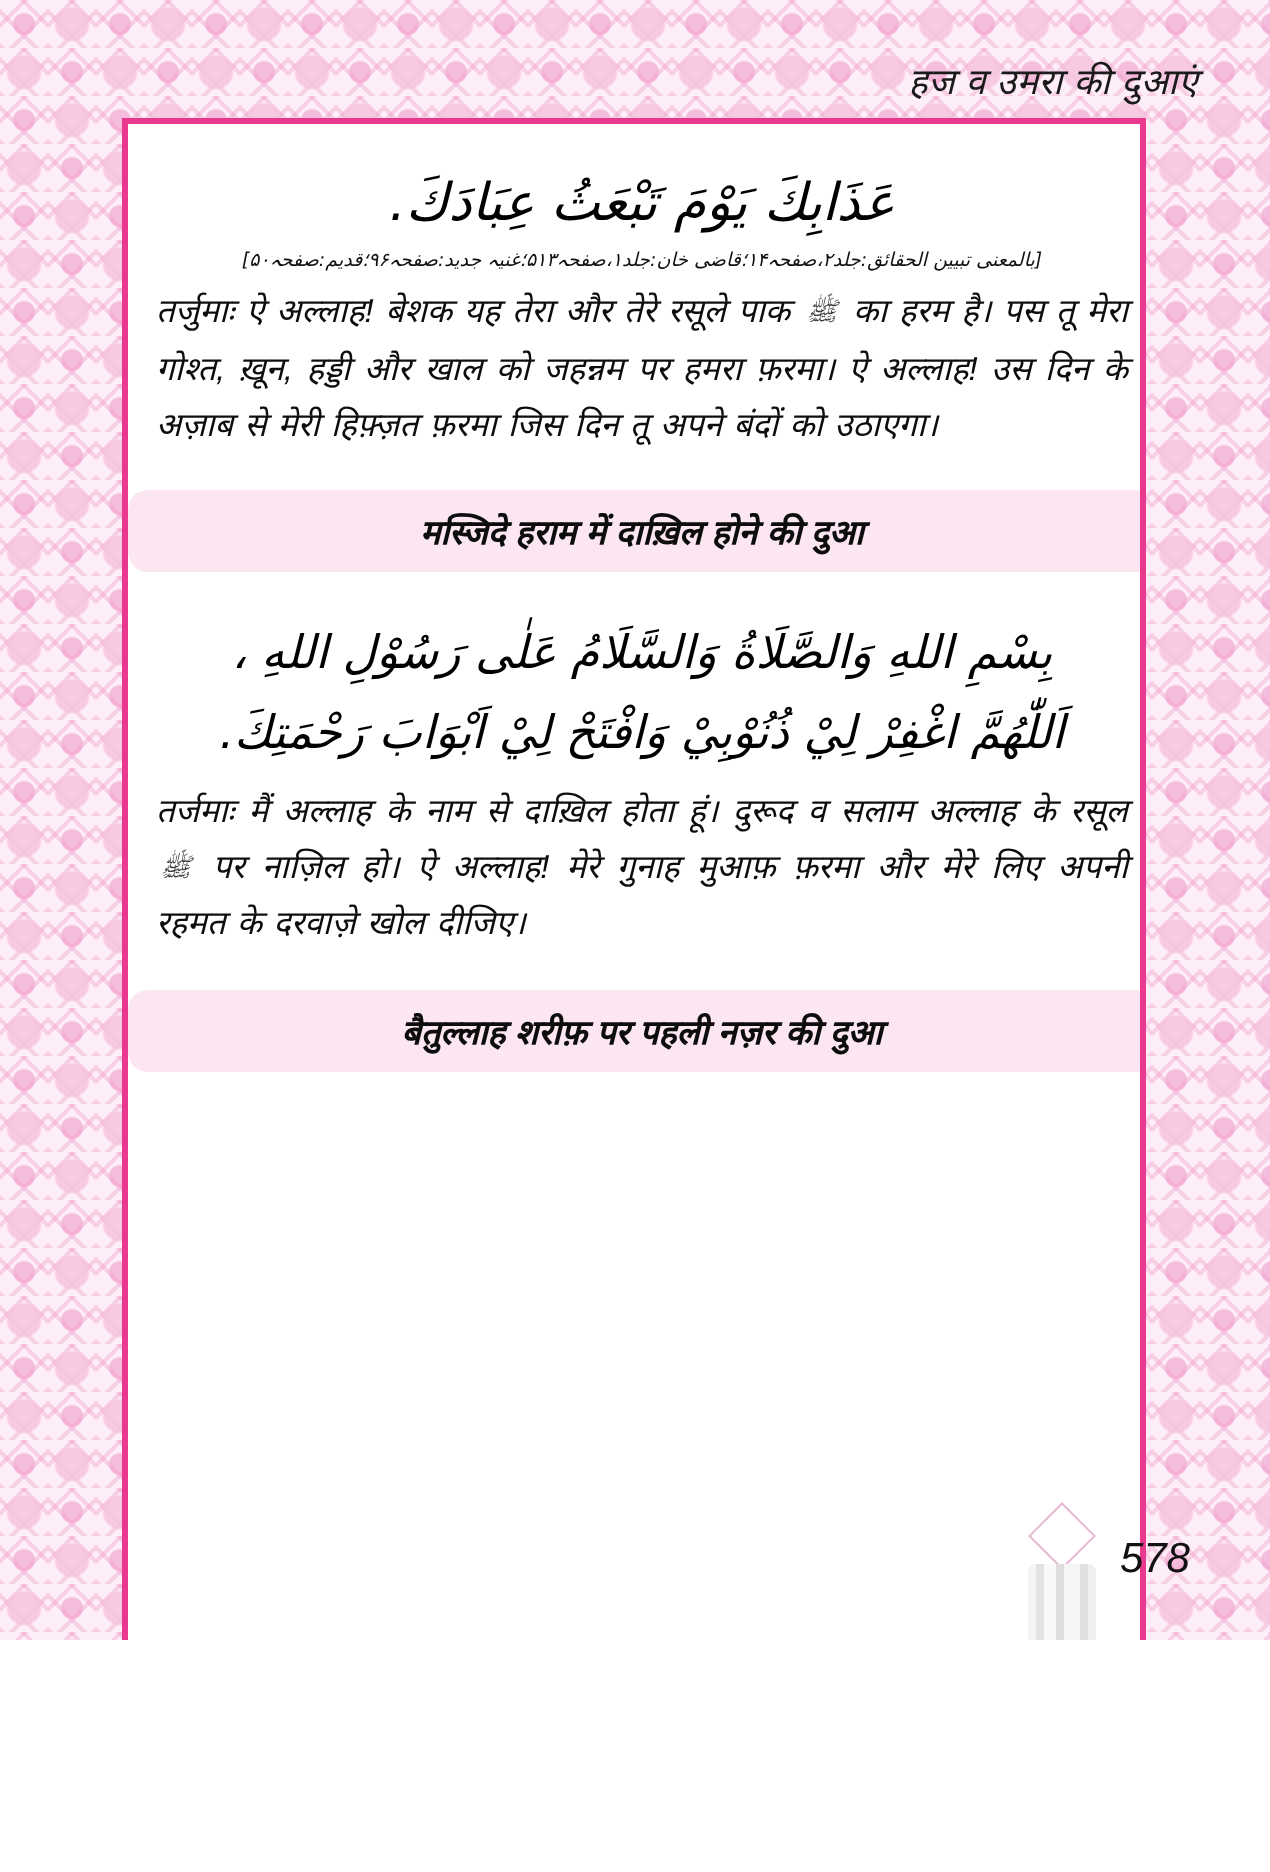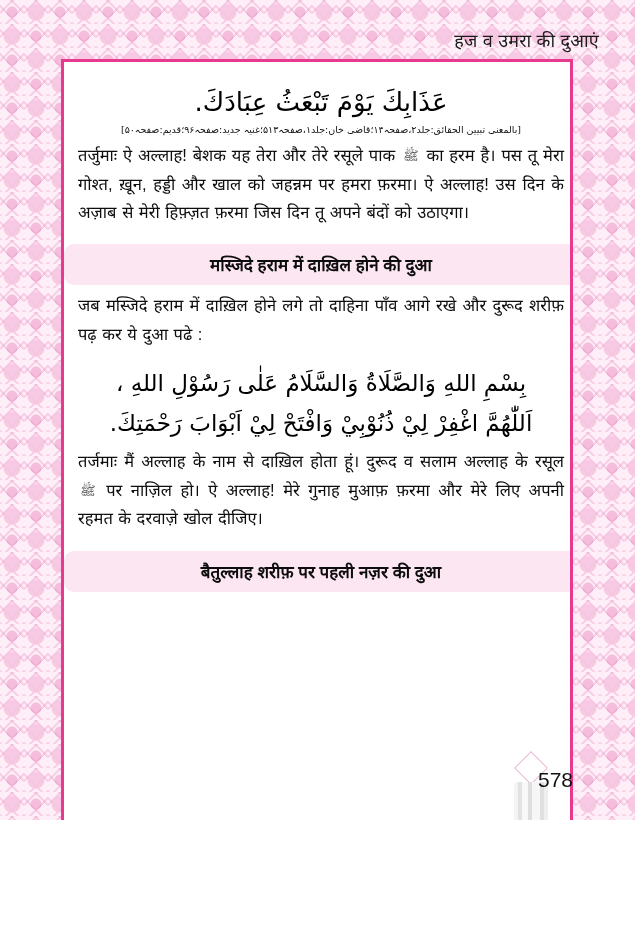--- a/index.html
+++ b/index.html
@@ -18,20 +18,21 @@
     background-color: #fbe4f1;
     background-image:
       radial-gradient(circle at 12px 12px, rgba(238,150,200,0.55) 0 5px, rgba(238,150,200,0) 6px),
       radial-gradient(circle at 36px 36px, rgba(238,150,200,0.55) 0 5px, rgba(238,150,200,0) 6px),
       radial-gradient(circle at 36px 12px, rgba(246,196,224,0.85) 0 8px, rgba(246,196,224,0) 9px),
       radial-gradient(circle at 12px 36px, rgba(246,196,224,0.85) 0 8px, rgba(246,196,224,0) 9px),
       repeating-linear-gradient(45deg, rgba(236,140,194,0.30) 0 2px, rgba(236,140,194,0) 2px 12px),
       repeating-linear-gradient(-45deg, rgba(236,140,194,0.30) 0 2px, rgba(236,140,194,0) 2px 12px),
       linear-gradient(#fdeef7, #fdeef7);
     background-size: 48px 48px, 48px 48px, 48px 48px, 48px 48px, 24px 24px, 24px 24px, 100% 100%;
+    font-style: italic;
   }
 
   
   .page-header {
     position: absolute;
     top: 28px;
     right: 36px;
     font-size: 18px;
     color: #1a1a1a;
     letter-spacing: .2px;
@@ -145,21 +146,21 @@
     top: 0;
     width: 22px;
     height: 22px;
     border: 1.5px solid #e9b7d6;
     transform: rotate(45deg);
     background: transparent;
   }
 
   .page-number {
     position: absolute;
-    right: 62px;
+    right: 40px;
     bottom: 28px;
     font-size: 21px;
     color: #111;
   }
 </style>
 </head>
 <body>
 
 <div id="page">
 
@@ -171,21 +172,20 @@
       <div class="arabic arabic-lg">عَذَابِكَ يَوْمَ تَبْعَثُ عِبَادَكَ.</div>
 
       <div class="citation">[بالمعنى تبيين الحقائق:جلد۲،صفحہ۱۴؛قاضی خان:جلد۱،صفحہ۵۱۳؛غنیہ جدید:صفحہ۹۶؛قدیم:صفحہ۵۰]</div>
 
       <p class="para">
         <span>तर्जुमाः</span><span> ऐ अल्लाह! बेशक यह तेरा और तेरे रसूले पाक </span><span class="salla">ﷺ</span><span> का हरम है। पस तू मेरा गोश्त, ख़ून, हड्डी और खाल को जहन्नम पर हमरा फ़रमा। ऐ अल्लाह! उस दिन के अज़ाब से मेरी हिफ़्ज़त फ़रमा जिस दिन तू अपने बंदों को उठाएगा।</span>
       </p>
 
       <div class="heading-bar">मस्जिदे हराम में दाख़िल होने की दुआ</div>
 
-      <p class="para">जब मस्जिदे हराम में दाख़िल होने लगे तो दाहिना पाँव आगे रखे और दुरूद शरीफ़ पढ़ कर ये दुआ पढे :</p>
 
       <div class="spacer-md"></div>
 
       <div class="arabic arabic-md">بِسْمِ اللهِ وَالصَّلَاةُ وَالسَّلَامُ عَلٰى رَسُوْلِ اللهِ ،</div>
 
       <div class="arabic arabic-md">اَللّٰهُمَّ اغْفِرْ لِيْ ذُنُوْبِيْ وَافْتَحْ لِيْ اَبْوَابَ رَحْمَتِكَ.</div>
 
 
       <p class="para">
         <span>तर्जमाः</span><span> मैं अल्लाह के नाम से दाख़िल होता हूं। दुरूद व सलाम अल्लाह के रसूल </span><span class="salla">ﷺ</span><span> पर नाज़िल हो। ऐ अल्लाह! मेरे गुनाह मुआफ़ फ़रमा और मेरे लिए अपनी रहमत के दरवाज़े खोल दीजिए।</span>

